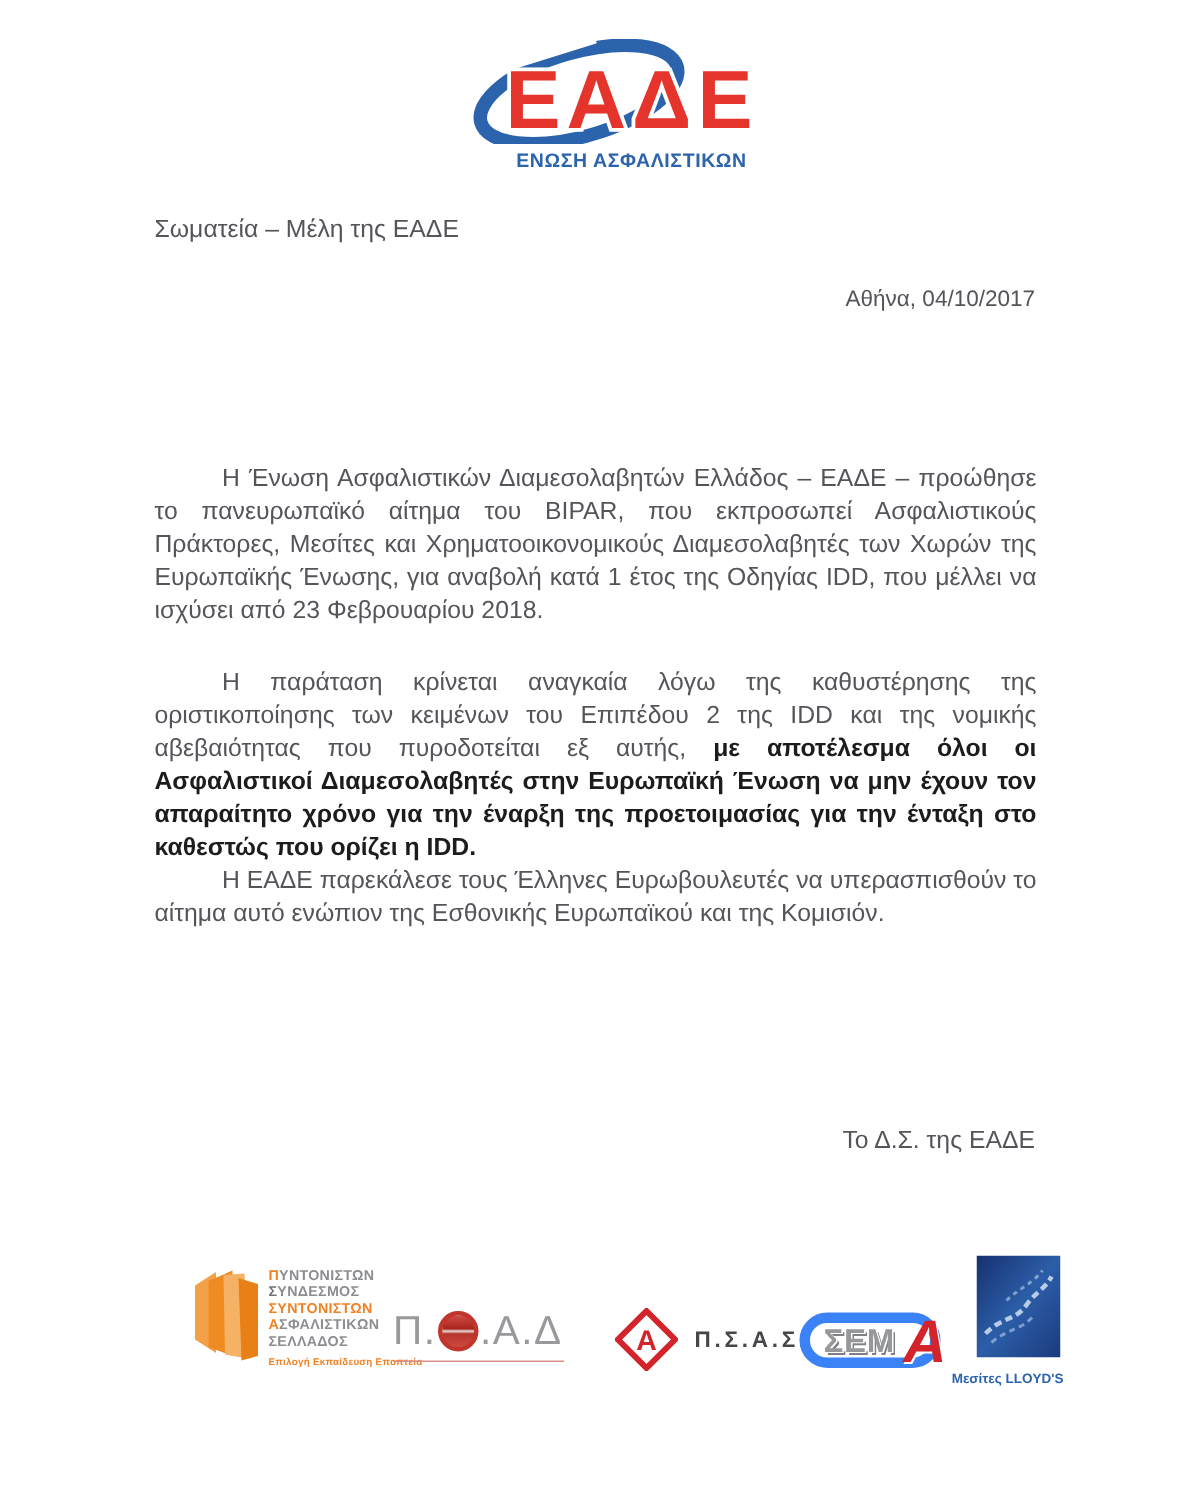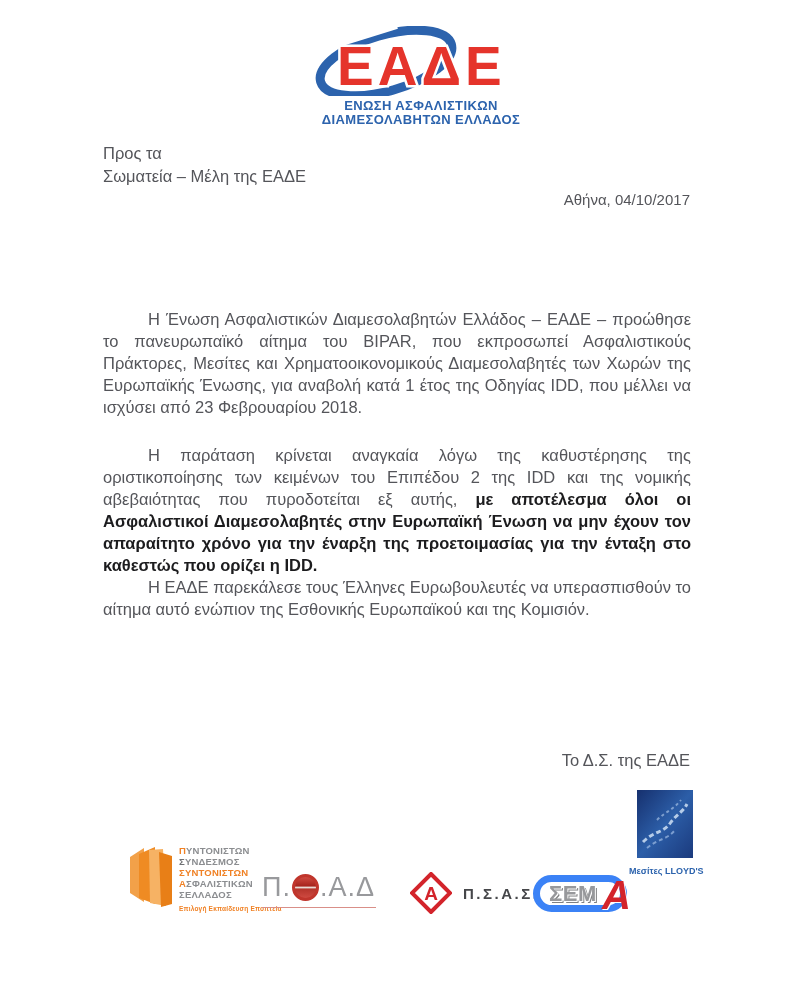--- a/index.html
+++ b/index.html
@@ -55,42 +55,40 @@
   .psas-label { margin-left:11px; font-size:15px; font-weight:bold; color:#46474a; letter-spacing:2.5px; }
 
   .sema { position:absolute; left:533px; top:861px; width:102px; height:48px; }
   .sema-pill {
     width:94px; height:37px; border:7px solid #3b82f6; border-radius:20px;
     display:flex; align-items:center; padding-left:9px; background:#fff;
   }
   .sema-sem { font-size:22px; font-weight:bold; color:#97989b; letter-spacing:.5px; text-shadow:1px 1px 0 #ffffff,2px 2px 0 #7f8082; }
   .sema-a { position:absolute; right:4px; top:-2px; font-size:40px; line-height:44px; font-weight:bold; font-style:italic; color:#d3242b; text-shadow:1px 1px 0 #fff; }
 
-  .lloyds { position:absolute; left:637px; top:776px; width:70px; text-align:left; }
+  .lloyds { position:absolute; left:637px; top:823px; width:70px; text-align:right; }
   .lloyds-caption { margin-top:4px; margin-left:-8px; width:80px; font-size:9px; font-weight:bold; color:#2c63ad; }
 </style>
 </head>
 <body>
 
 <div class="page">
 
   <div class="logo-block">
     <svg width="268" height="70" viewBox="0 0 268 70">
       <g transform="rotate(-16 99 37)">
         <ellipse cx="99" cy="37" rx="68" ry="28" fill="none" stroke="#2c63ad" stroke-width="9"></ellipse>
       </g>
       <line x1="20" y1="28" x2="110" y2="0" stroke="#ffffff" stroke-width="6"></line>
       <text x="50" y="59" font-size="55" font-weight="bold" letter-spacing="4" fill="#e5342b" stroke="#ffffff" stroke-width="5" paint-order="stroke" font-family="Liberation Sans, DejaVu Sans, sans-serif">ΕΑΔΕ</text>
     </svg>
     <div class="logo-sub">ΕΝΩΣΗ ΑΣΦΑΛΙΣΤΙΚΩΝ</div>
-    <div class="logo-sub">ΔΙΑΜΕΣΟΛΑΒΗΤΩΝ ΕΛΛΑΔΟΣ</div>
   </div>
 
   <div class="recipient">
-    <div>Προς τα</div>
     <div>Σωματεία – Μέλη της ΕΑΔΕ</div>
   </div>
 
   <div class="dateline">Αθήνα, 04/10/2017</div>
 
   <div class="body-text">
     <p class="p1">Η Ένωση Ασφαλιστικών Διαμεσολαβητών Ελλάδος – ΕΑΔΕ – προώθησε το πανευρωπαϊκό αίτημα του BIPAR, που εκπροσωπεί Ασφαλιστικούς Πράκτορες, Μεσίτες και Χρηματοοικονομικούς Διαμεσολαβητές των Χωρών της Ευρωπαϊκής Ένωσης, για αναβολή κατά 1 έτος της Οδηγίας IDD, που μέλλει να ισχύσει από 23 Φεβρουαρίου 2018.</p>
     <p class="p3"><span>Η παράταση κρίνεται αναγκαία λόγω της καθυστέρησης της οριστικοποίησης των κειμένων του Επιπέδου 2 της IDD και της νομικής αβεβαιότητας που πυροδοτείται εξ αυτής, </span><span class="bold-run">με αποτέλεσμα όλοι οι Ασφαλιστικοί Διαμεσολαβητές στην Ευρωπαϊκή Ένωση να μην έχουν τον απαραίτητο χρόνο για την έναρξη της προετοιμασίας για την ένταξη στο καθεστώς που ορίζει η IDD.</span></p>
     <p class="p4">Η ΕΑΔΕ παρεκάλεσε τους Έλληνες Ευρωβουλευτές να υπερασπισθούν το αίτημα αυτό ενώπιον της Εσθονικής Ευρωπαϊκού και της Κομισιόν.</p>
   </div>

